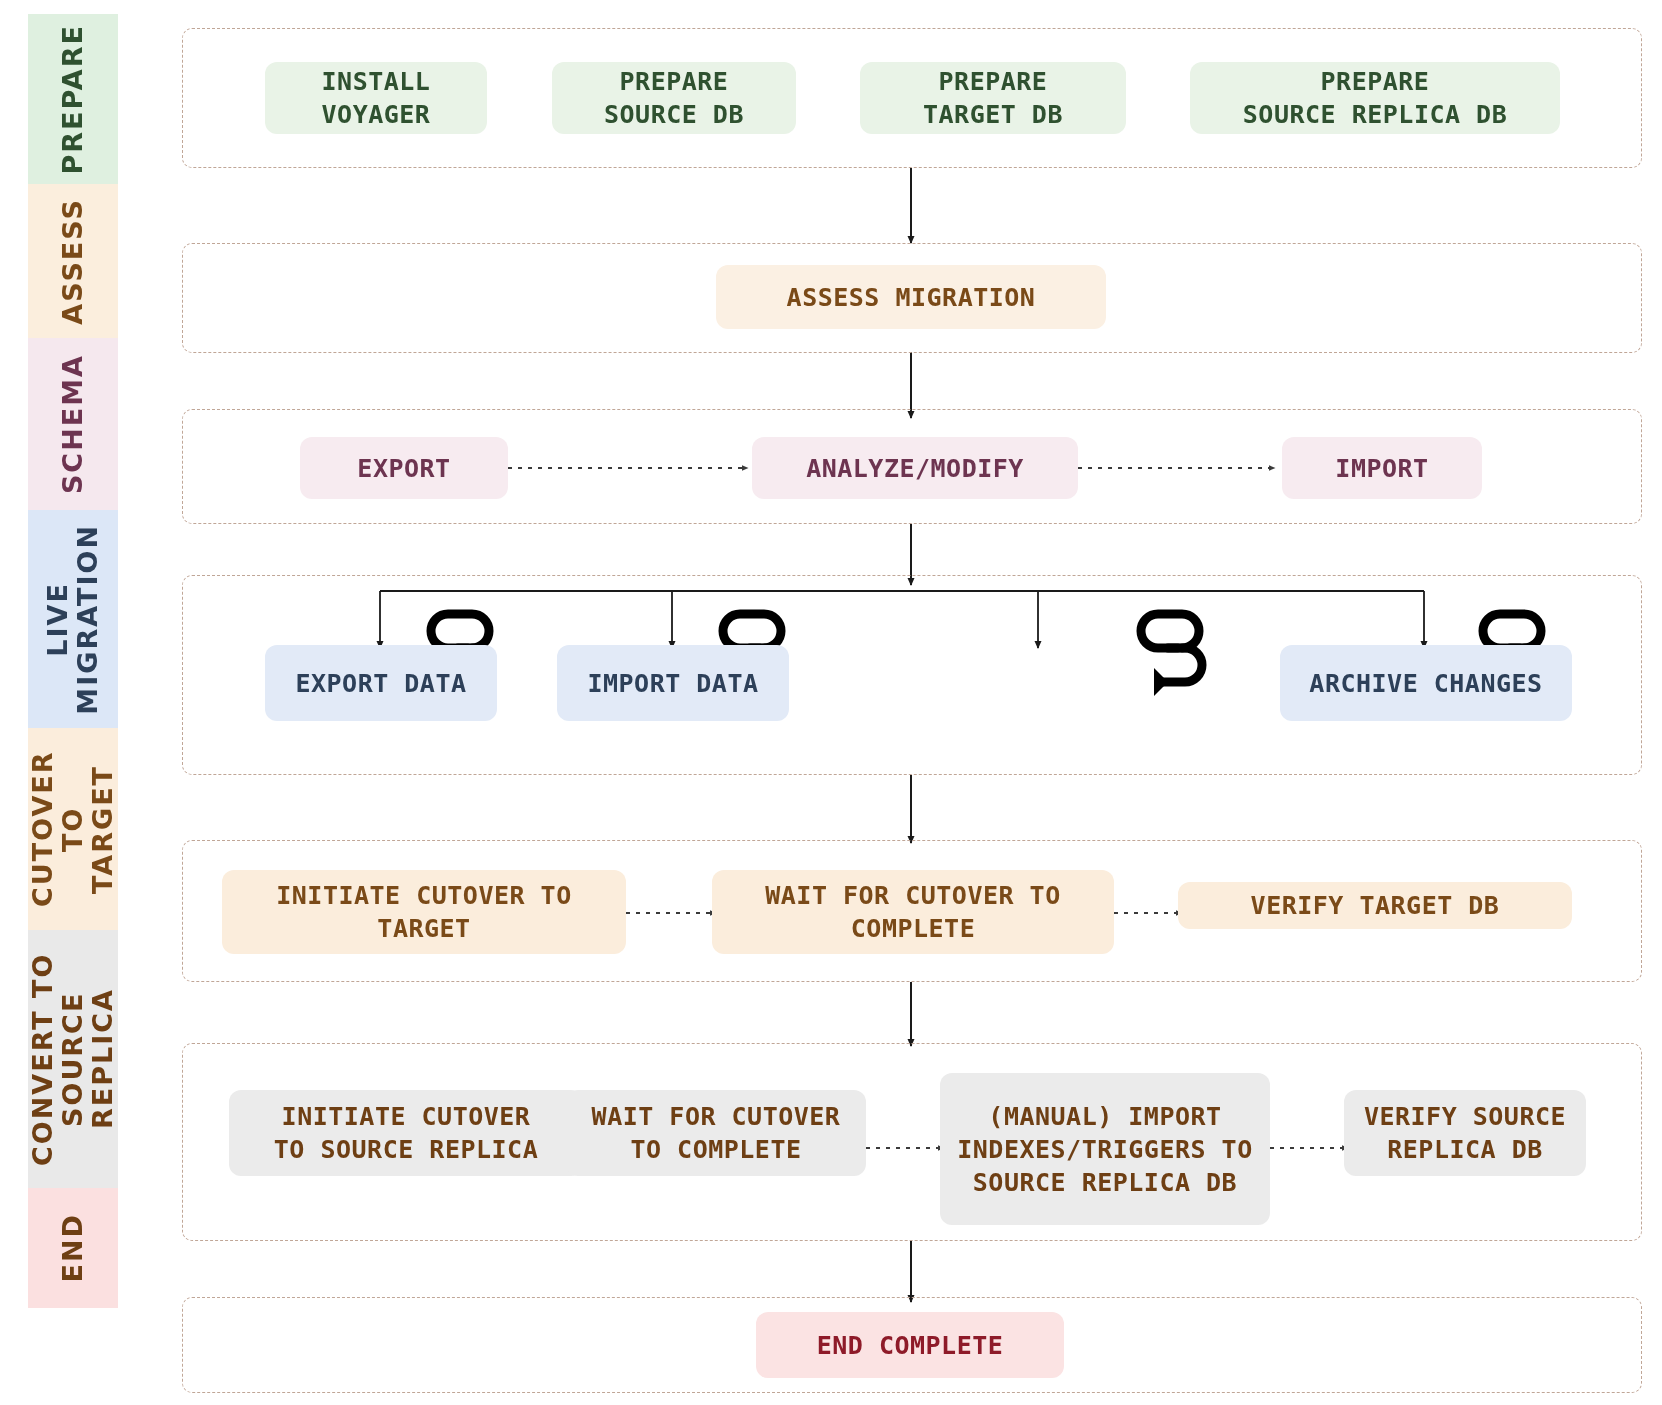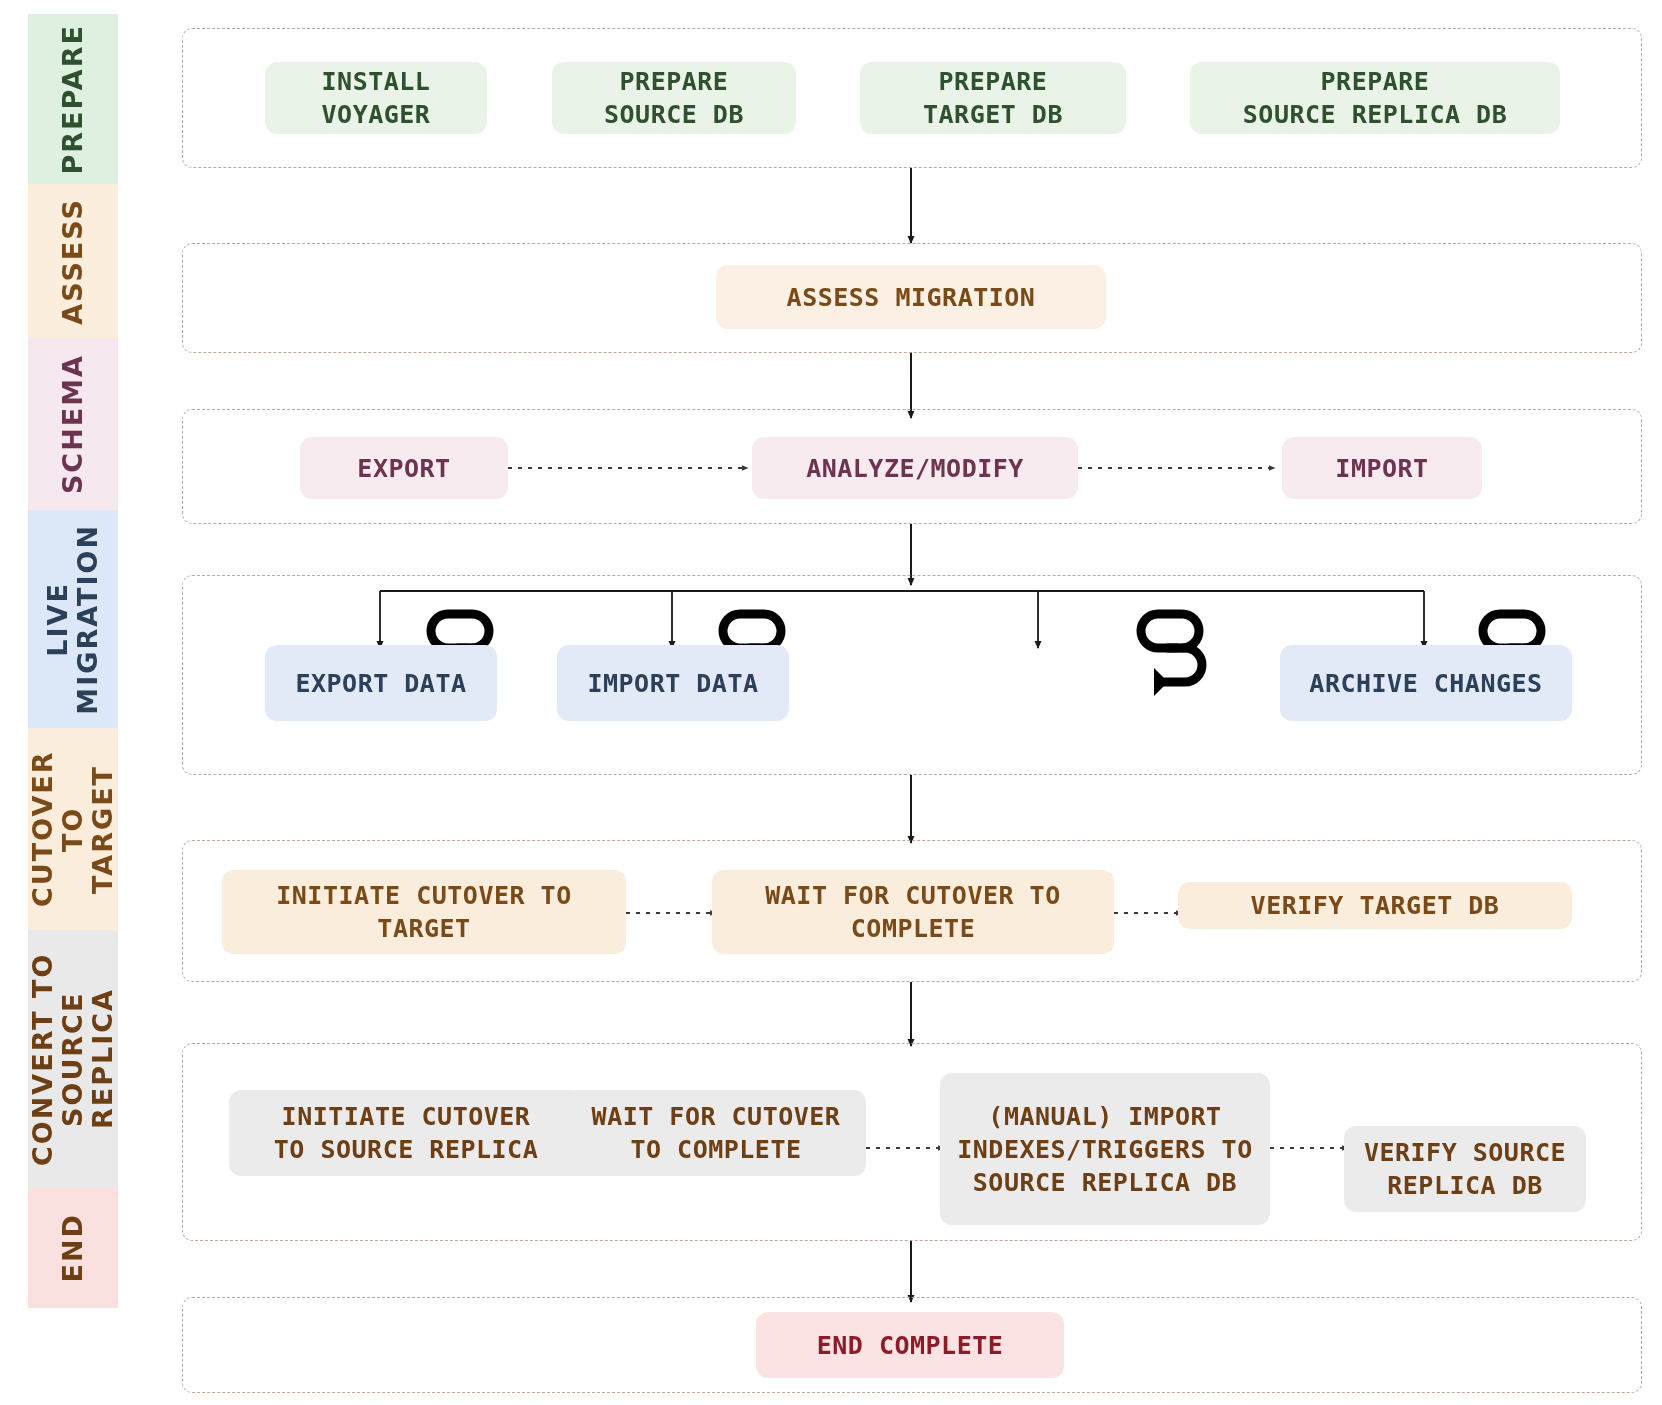--- a/index.html
+++ b/index.html
@@ -225,20 +225,20 @@
 
   <div class="group" style="left:182px;top:1043px;width:1460px;height:198px;">
   </div>
   <div class="node n-convert" style="left:222px;top:1090px;width:354px;height:86px;margin-left:7px;">INITIATE CUTOVER
 TO SOURCE REPLICA</div>
   <div class="node n-convert" style="left:566px;top:1090px;width:300px;height:86px;">WAIT FOR CUTOVER
 TO COMPLETE</div>
   <div class="node n-convert" style="left:940px;top:1073px;width:330px;height:152px;">(MANUAL) IMPORT
 INDEXES/TRIGGERS TO
 SOURCE REPLICA DB</div>
-  <div class="node n-convert" style="left:1344px;top:1090px;width:242px;height:86px;margin-top:36px;">VERIFY SOURCE
+  <div class="node n-convert" style="left:1344px;top:1090px;width:242px;height:86px;">VERIFY SOURCE
 REPLICA DB</div>
 
   <div class="group" style="left:182px;top:1297px;width:1460px;height:96px;">
   </div>
   <div class="node n-end" style="left:756px;top:1312px;width:308px;height:66px;">END COMPLETE</div>
 
 </div>
 
 </body></html>

